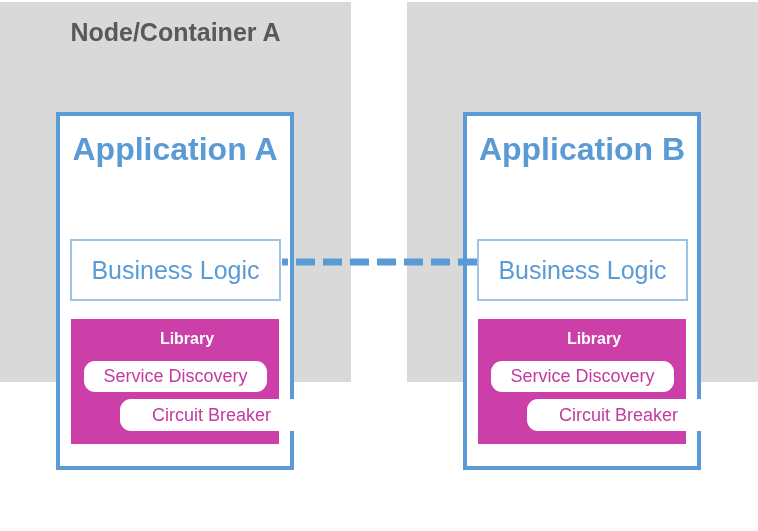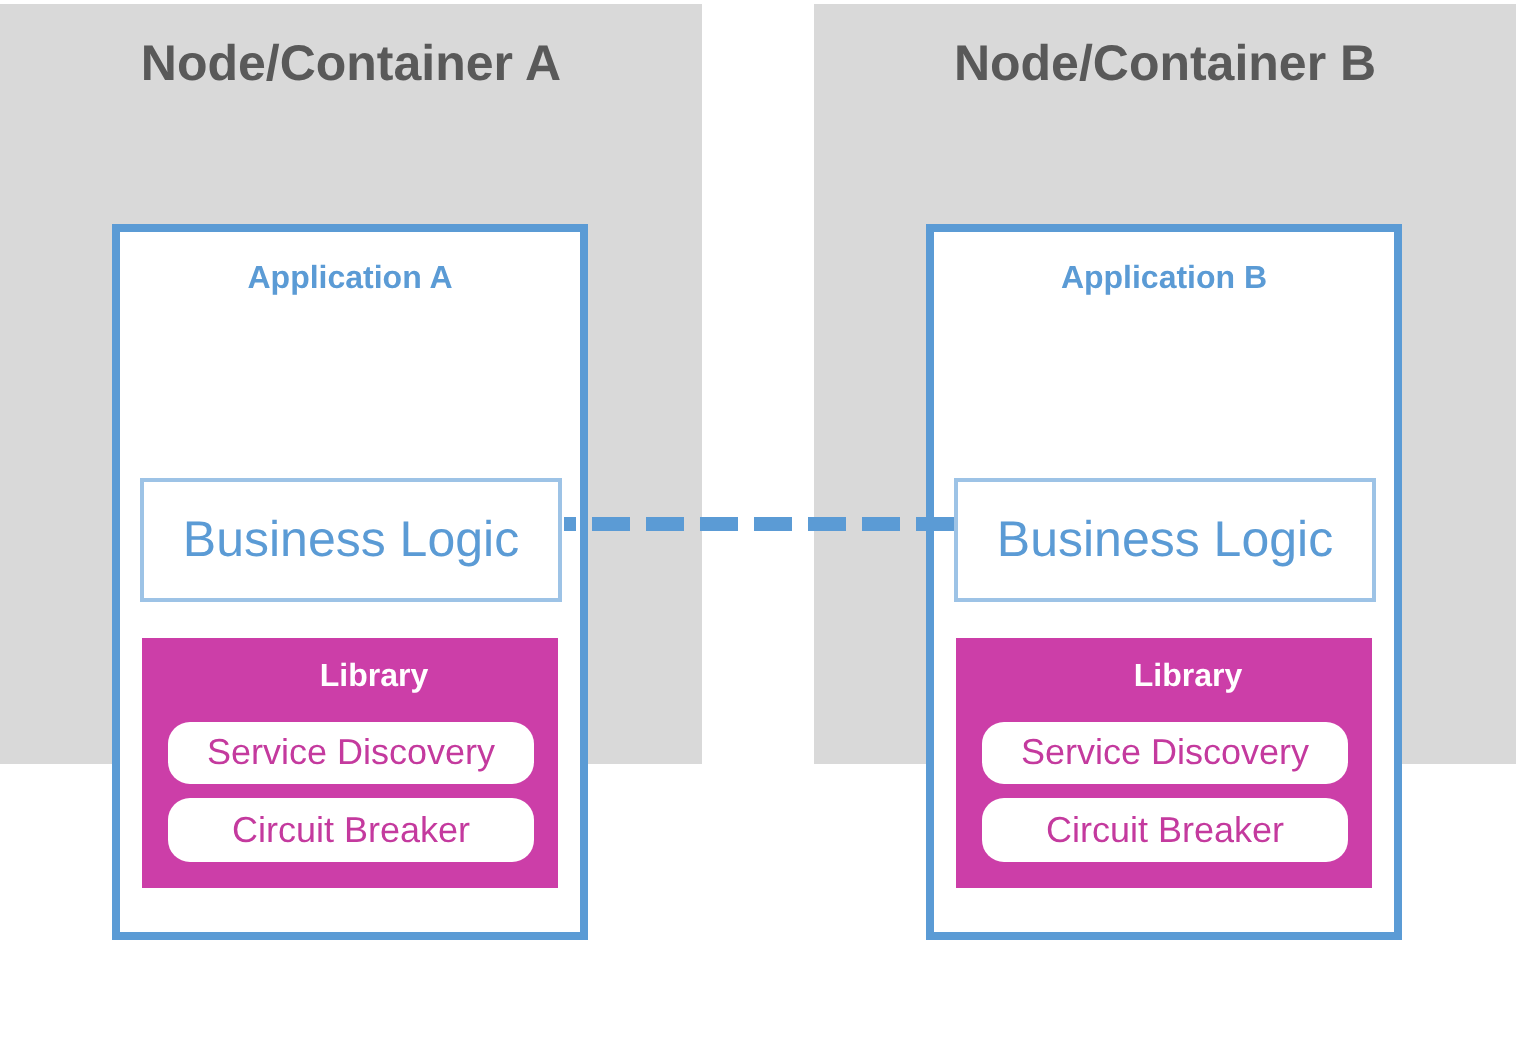--- a/index.html
+++ b/index.html
@@ -52,21 +52,21 @@
     height: 358px;
     background: var(--white);
     border: 4px solid var(--blue);
   }
   .app-title {
     position: absolute;
     top: 15px;
     left: 0;
     width: 100%;
     text-align: center;
-    font-size: 16px;
+    font-size: 32px;
     font-weight: bold;
     color: var(--blue);
   }
   .bl-box {
     position: absolute;
     left: 10px;
     top: 123px;
     width: 211px;
     height: 62px;
     background: var(--white);
@@ -102,21 +102,21 @@
     width: 183px;
     background: var(--white);
     display: flex;
     align-items: center;
     justify-content: center;
     font-size: 18px;
     color: var(--magenta-text);
     border-radius: 11px;
   }
   .lib-row.row-0 { top: 42px; height: 31px; }
-  .lib-row.row-1 { top: 80px; height: 32px; }
+  .lib-row.row-1 { top: 80px; height: 32px; margin-left: 36px; }
   .connector {
     position: absolute;
     left: 282px;
     top: 255px;
     width: 196px;
     height: 14px;
     color: var(--blue);
   }
 </style>
 </head>
@@ -131,21 +131,20 @@
       <div class="bl-box">Business Logic</div>
       <div class="lib-box">
         <div class="lib-title">Library</div>
         <div class="lib-row row-0">Service Discovery</div>
         <div class="lib-row row-1">Circuit Breaker</div>
       </div>
     </div>
   </div>
 
   <div class="panel panel-b">
-    <div class="node-title">Node/Container B</div>
     <div class="app-box">
       <div class="app-title">Application B</div>
       <div class="bl-box">Business Logic</div>
       <div class="lib-box">
         <div class="lib-title">Library</div>
         <div class="lib-row row-0">Service Discovery</div>
         <div class="lib-row row-1">Circuit Breaker</div>
       </div>
     </div>
   </div>

